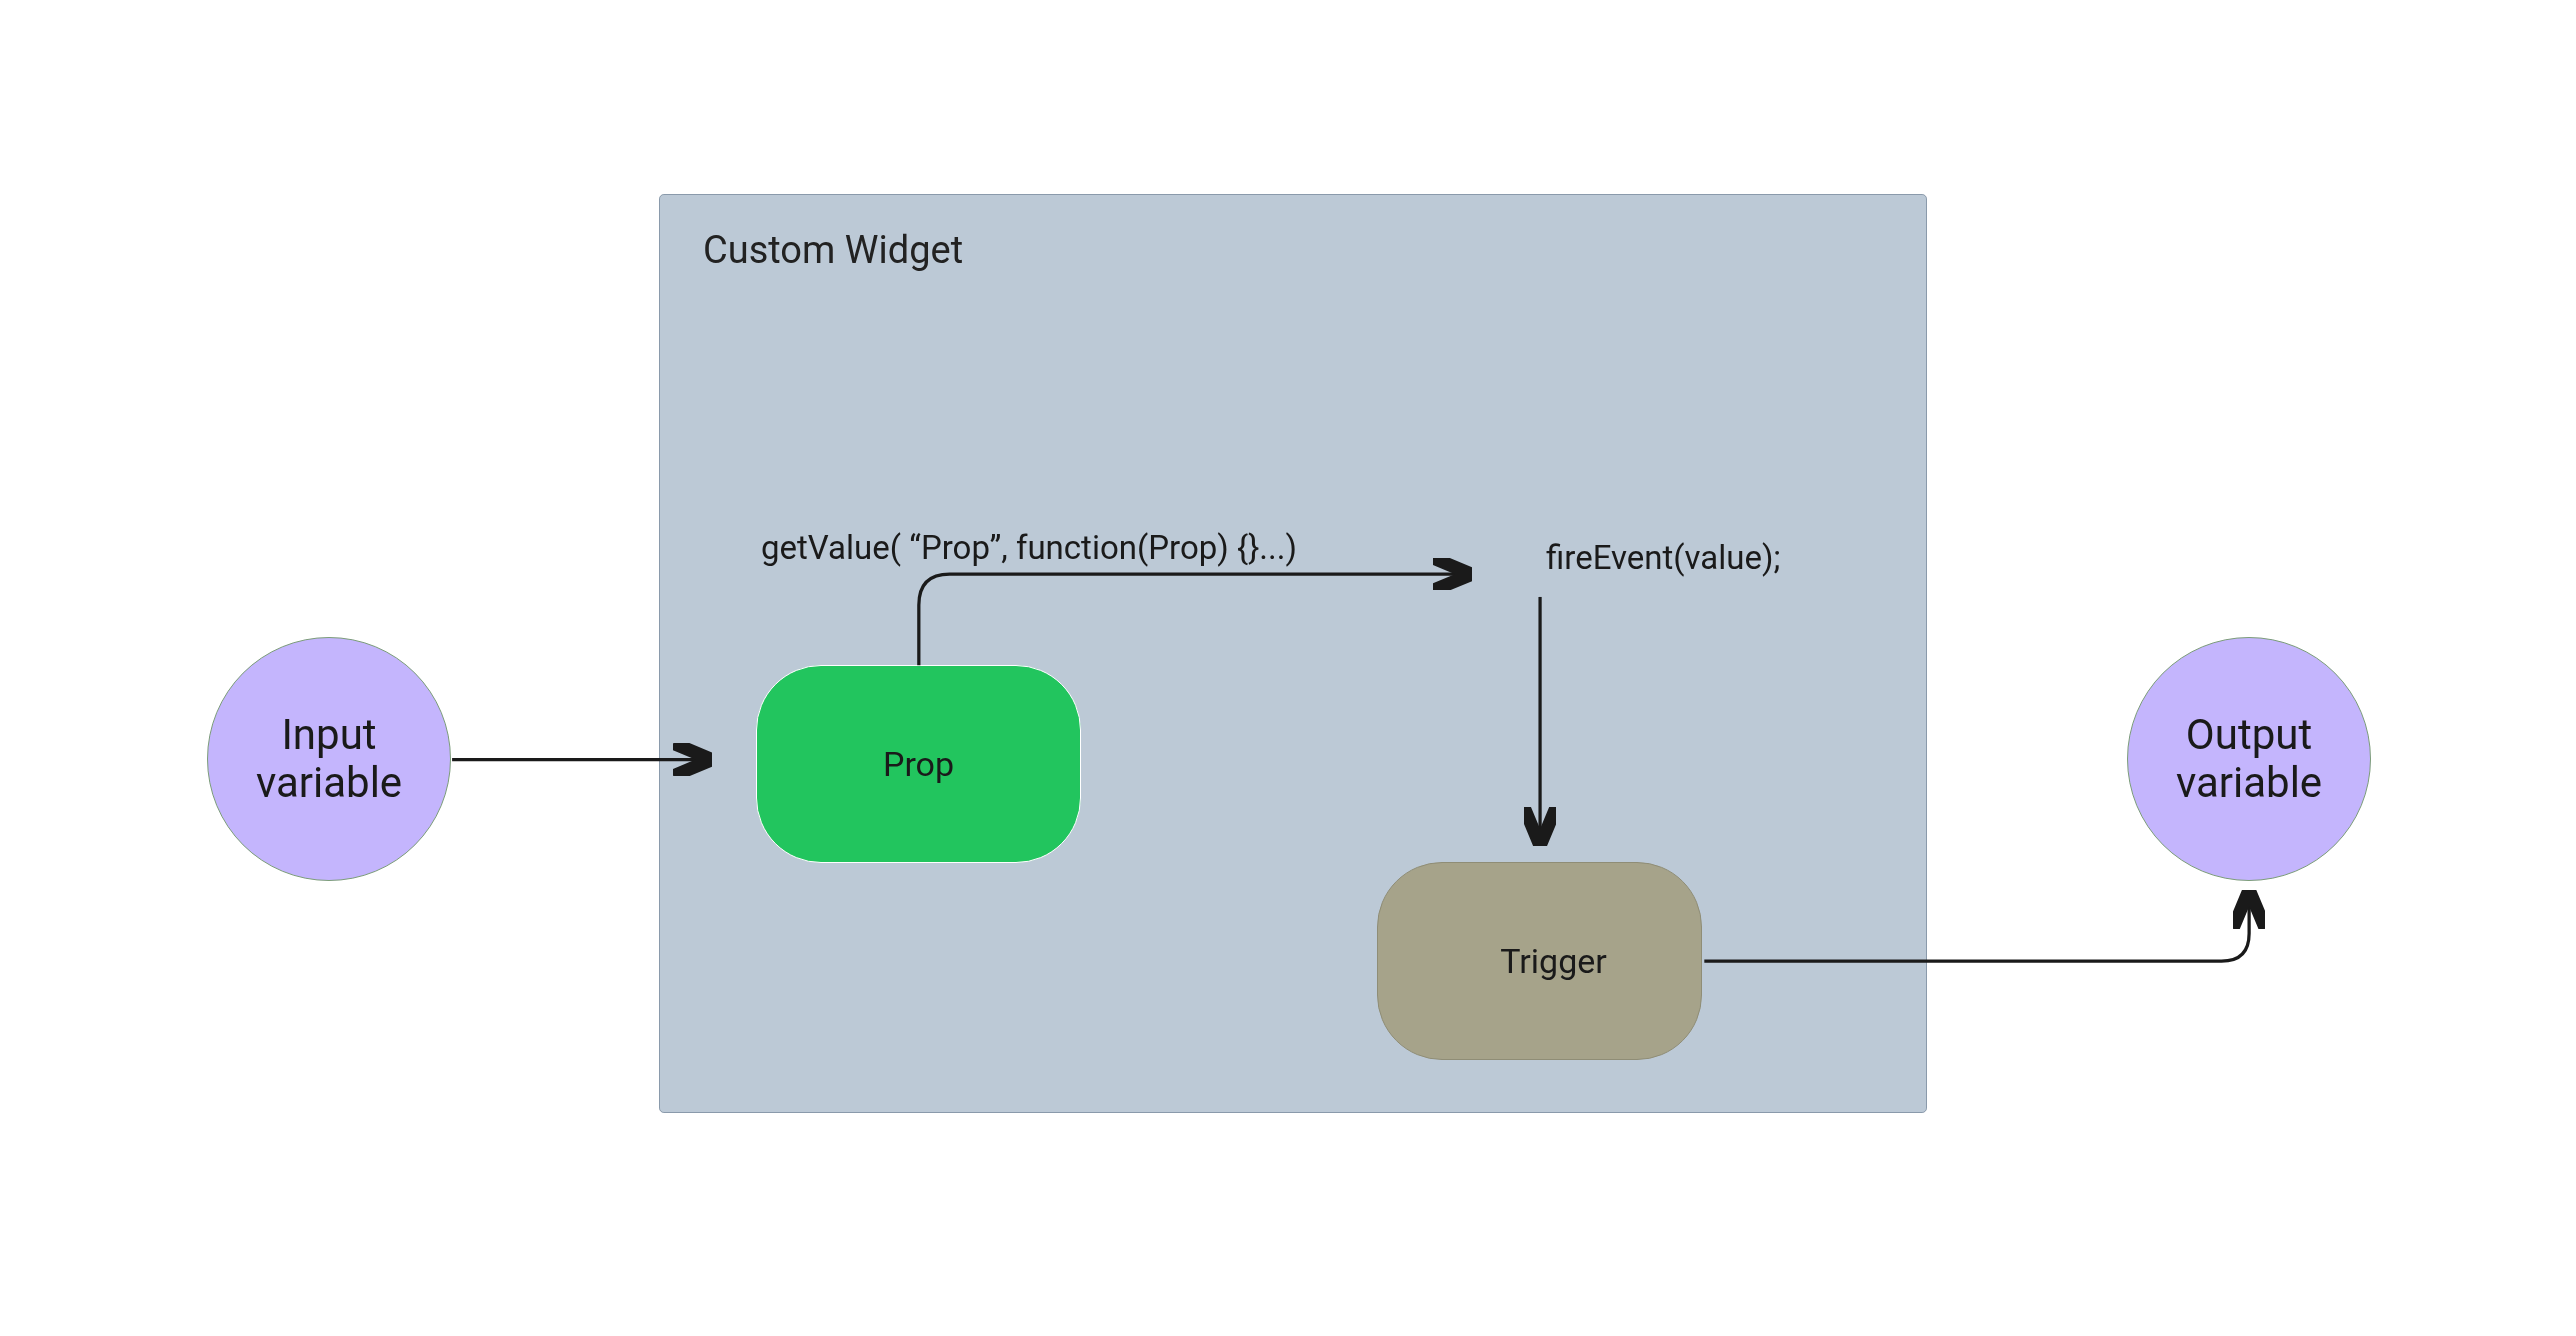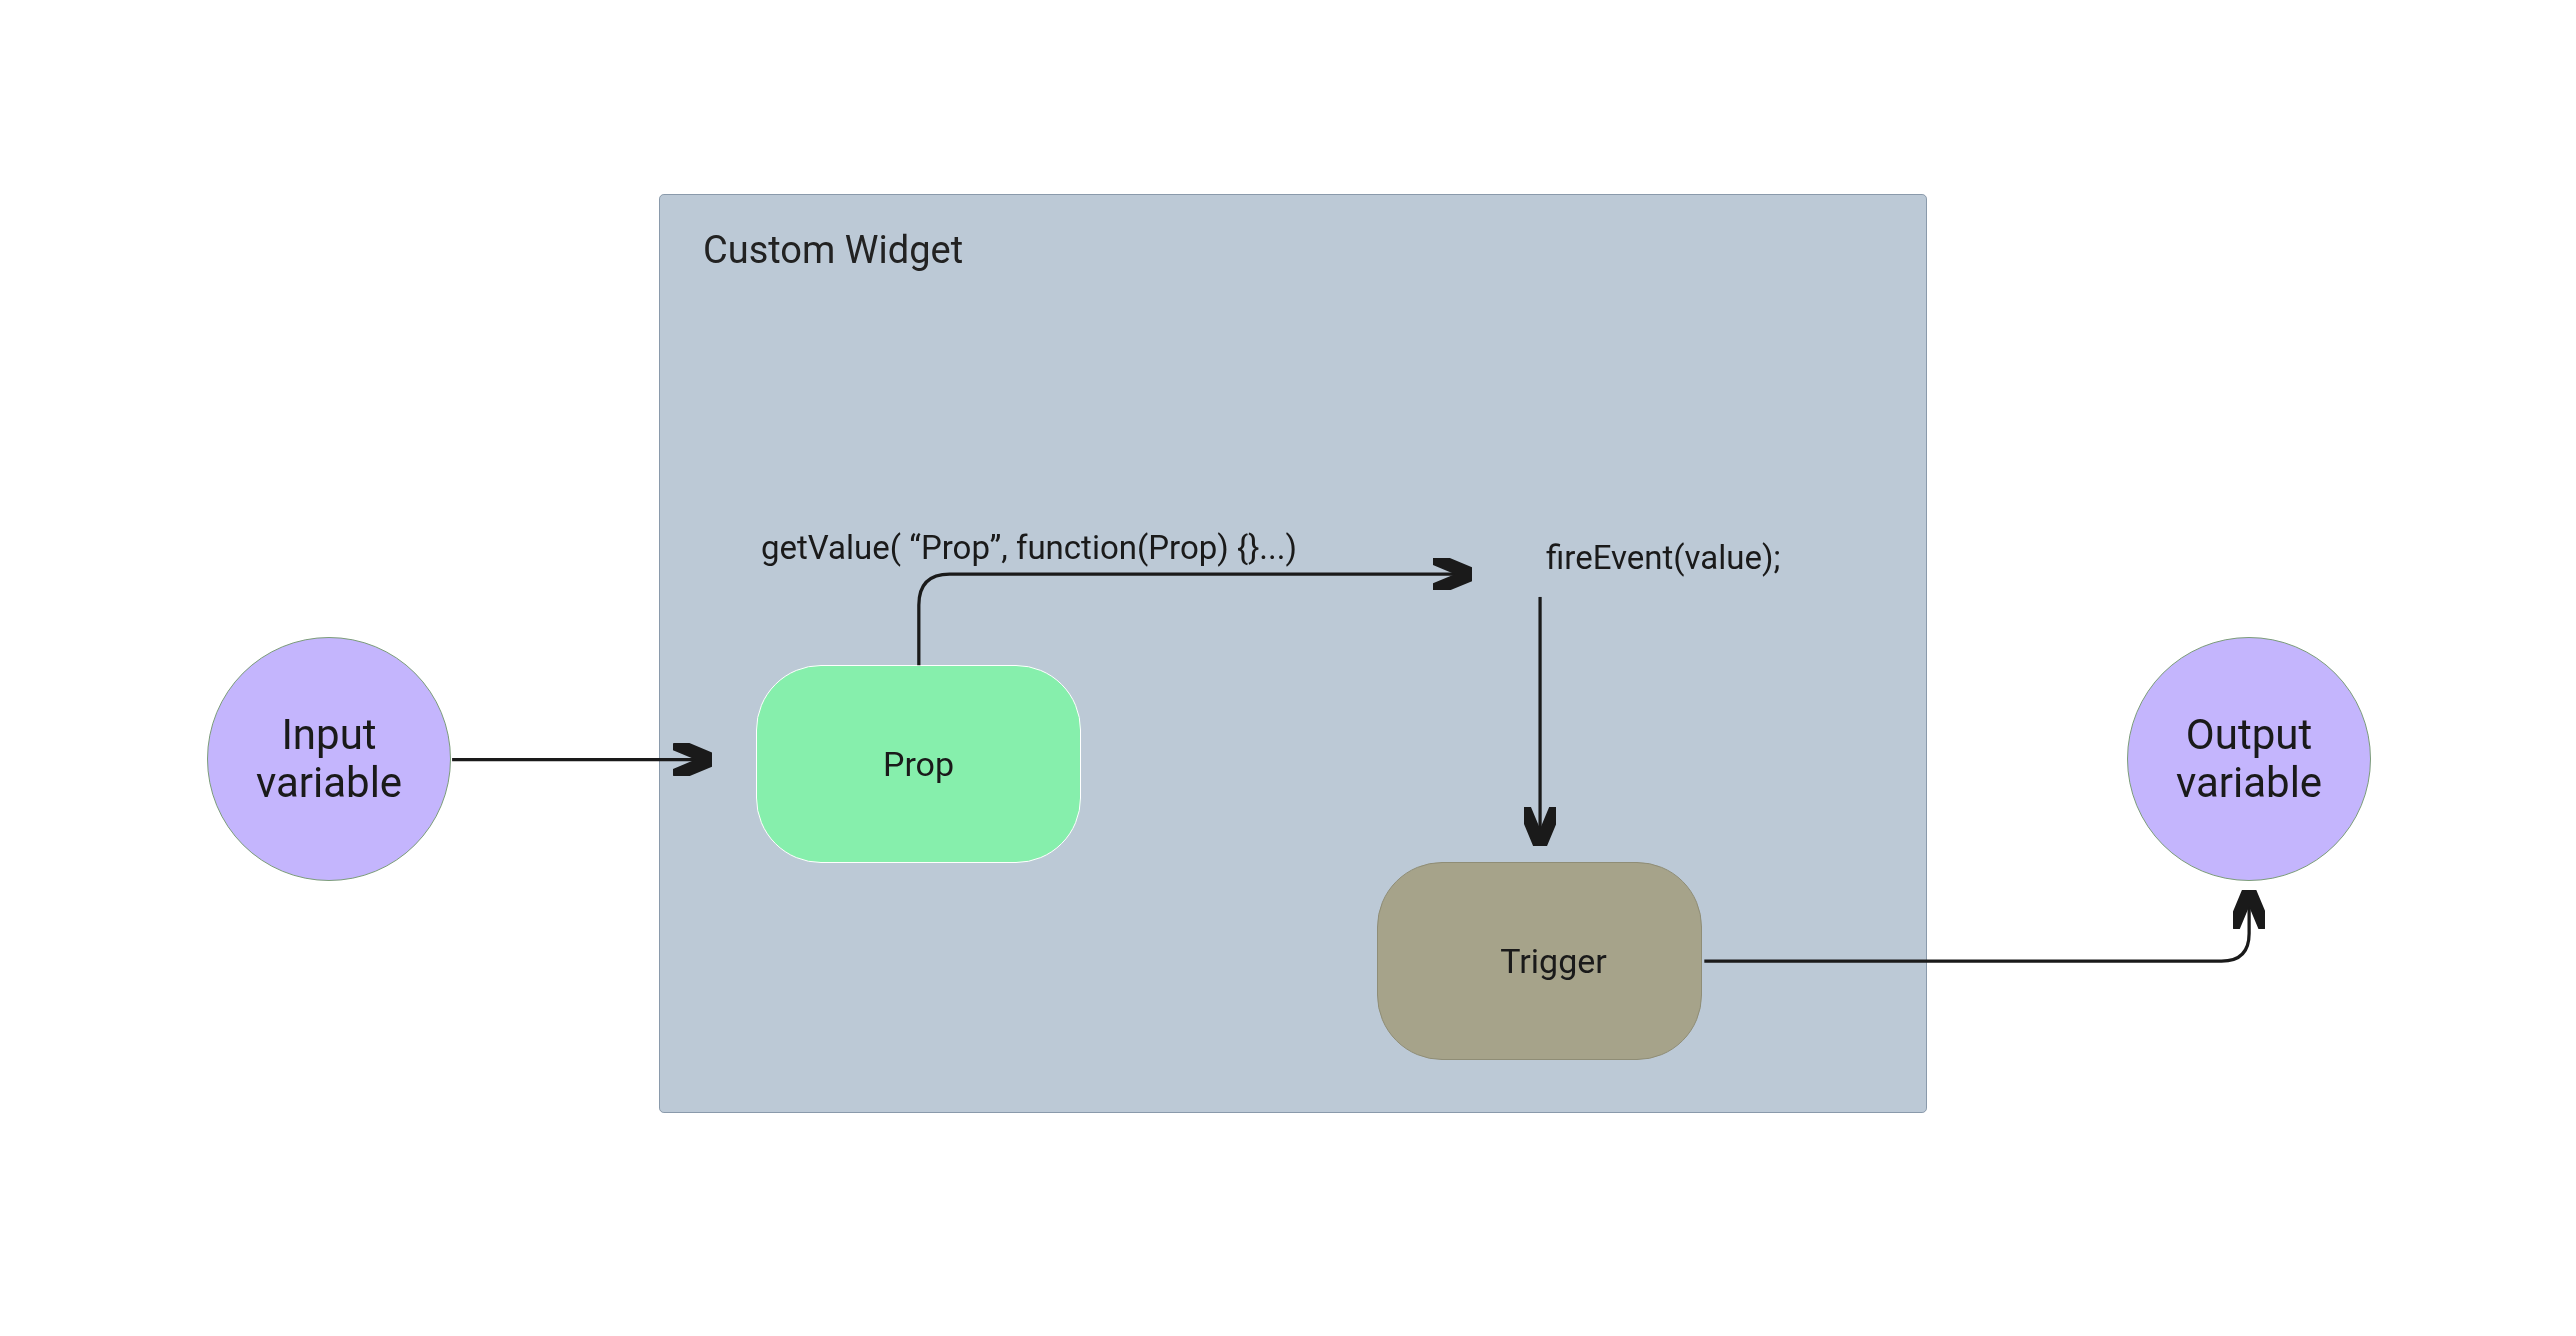--- a/index.html
+++ b/index.html
@@ -40,21 +40,21 @@
     position: absolute;
     font-size: 38px;
     font-weight: 400;
     color: #222;
   }
   .pill {
     border-radius: 65px;
     font-size: 34px;
   }
   .pill-white {
-    background: #86efac;
+    background: #22c55e;
     border: 1.6px solid #ffffff;
   }
   .pill-olive {
     background: #a6a38a;
     border: 1.6px solid #8f8d76;
   }
   .code-label {
     position: absolute;
     font-size: 33px;
     white-space: nowrap;

